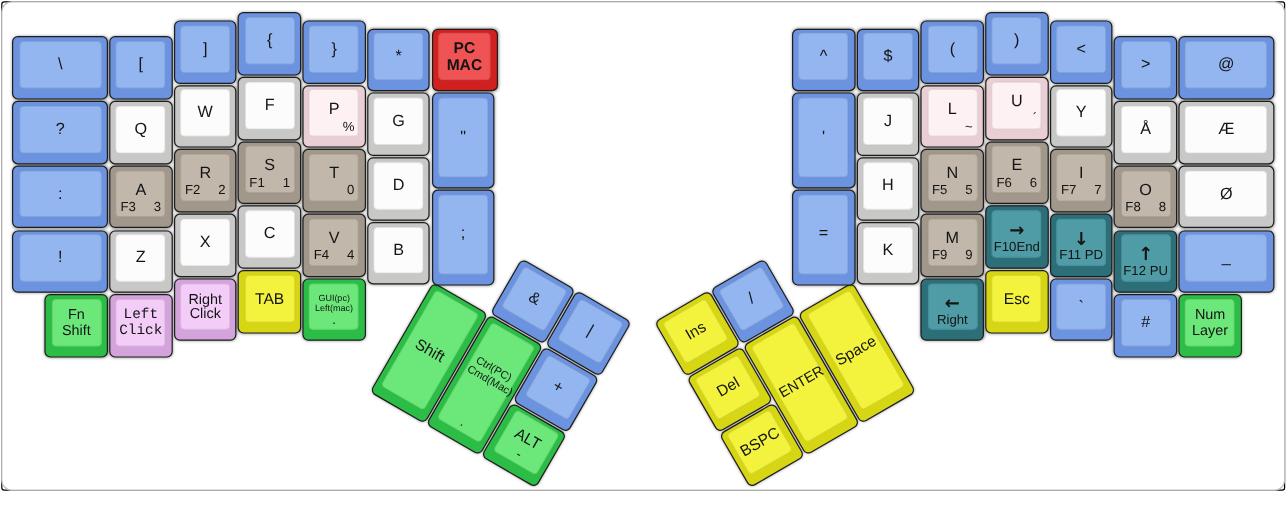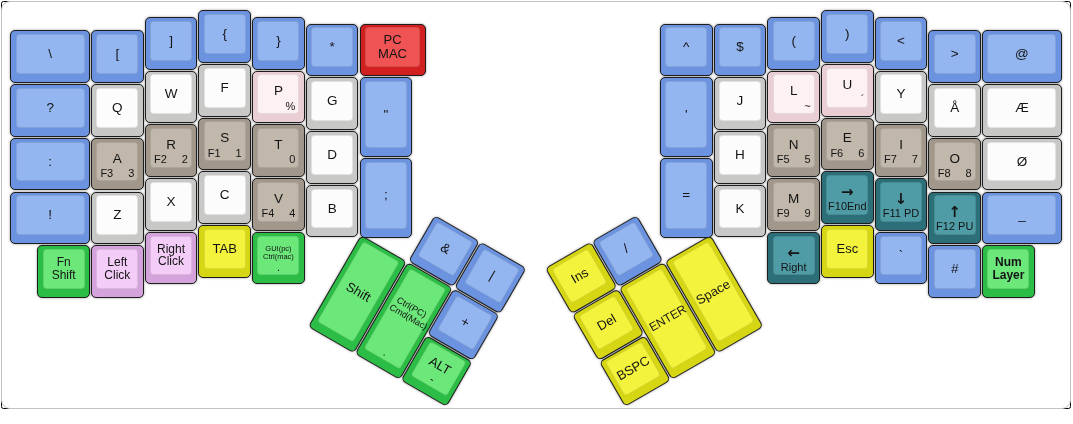--- a/index.html
+++ b/index.html
@@ -144,21 +144,21 @@
           <div class="lab bl sz-sub">F3</div>
           <div class="lab br sz-sub">3</div>
         </div>
       </div>
       <div class="key" style="left: 91px; top: 191.5px; width: 52.7px; height: 52.7px; background: rgb(200, 200, 198);">
         <div class="cap" style="background: rgb(252, 252, 252);">
           <div class="lab center sz-g">Z</div>
         </div>
       </div>
       <div class="key" style="left: 91px; top: 245.2px; width: 52.7px; height: 52.7px; background: rgb(212, 163, 220);">
-        <div class="cap" style="background: rgb(243, 205, 248);">
+        <div class="cap" style="background: rgb(243, 205, 248); font-family: Liberation Mono, monospace;">
           <div class="lab center sz-sm">Left
 Click</div>
         </div>
       </div>
       <div class="key" style="left: 144.7px; top: 17px; width: 52.7px; height: 52.7px; background: rgb(107, 147, 224);">
         <div class="cap" style="background: rgb(147, 181, 240);">
           <div class="lab center sz-g">]</div>
         </div>
       </div>
       <div class="key" style="left: 144.7px; top: 70.7px; width: 52.7px; height: 52.7px; background: rgb(200, 200, 198);">
@@ -231,21 +231,21 @@
       <div class="key" style="left: 252.1px; top: 178.1px; width: 52.7px; height: 52.7px; background: rgb(161, 152, 139);">
         <div class="cap" style="background: rgb(193, 183, 171);">
           <div class="lab center sz-g raised">V</div>
           <div class="lab bl sz-sub">F4</div>
           <div class="lab br sz-sub">4</div>
         </div>
       </div>
       <div class="key" style="left: 252.1px; top: 231.8px; width: 52.7px; height: 52.7px; background: rgb(43, 189, 69);">
         <div class="cap" style="background: rgb(108, 232, 122);">
           <div class="lab center sz-xxs raised">GUI(pc)
-Ctrl(mac)</div>
+Left(mac)</div>
           <div class="lab bc sz-sub">.</div>
         </div>
       </div>
       <div class="key" style="left: 305.8px; top: 23.7px; width: 52.7px; height: 52.7px; background: rgb(107, 147, 224);">
         <div class="cap" style="background: rgb(147, 181, 240);">
           <div class="lab center sz-g">*</div>
         </div>
       </div>
       <div class="key" style="left: 305.8px; top: 77.4px; width: 52.7px; height: 52.7px; background: rgb(200, 200, 198);">
         <div class="cap" style="background: rgb(252, 252, 252);">
@@ -255,21 +255,21 @@
       <div class="key" style="left: 305.8px; top: 131.1px; width: 52.7px; height: 52.7px; background: rgb(200, 200, 198);">
         <div class="cap" style="background: rgb(252, 252, 252);">
           <div class="lab center sz-g">D</div>
         </div>
       </div>
       <div class="key" style="left: 305.8px; top: 184.8px; width: 52.7px; height: 52.7px; background: rgb(200, 200, 198);">
         <div class="cap" style="background: rgb(252, 252, 252);">
           <div class="lab center sz-g">B</div>
         </div>
       </div>
-      <div class="key" style="left: 359.5px; top: 23.7px; width: 66px; height: 52.7px; background: rgb(208, 32, 32);">
+      <div class="key" style="left: 359.5px; top: 23.7px; width: 55px; height: 52.7px; background: rgb(208, 32, 32); font-weight: bold;">
         <div class="cap" style="background: rgb(240, 83, 83);">
           <div class="lab center sz-md">PC
 MAC</div>
         </div>
       </div>
       <div class="key" style="left: 359.5px; top: 77.4px; width: 52.7px; height: 79.6px; background: rgb(107, 147, 224);">
         <div class="cap" style="background: rgb(147, 181, 240);">
           <div class="lab center sz-g">"</div>
         </div>
       </div>
@@ -443,19 +443,19 @@
         <div class="cap" style="background: rgb(252, 252, 252);">
           <div class="lab center sz-g">Ø</div>
         </div>
       </div>
       <div class="key" style="left: 982.1px; top: 191.5px; width: 79.6px; height: 52.7px; background: rgb(107, 147, 224);">
         <div class="cap" style="background: rgb(147, 181, 240);">
           <div class="lab center sz-g">_</div>
         </div>
       </div>
       <div class="key" style="left: 982.1px; top: 245.2px; width: 52.7px; height: 52.7px; background: rgb(43, 189, 69);">
-        <div class="cap" style="background: rgb(108, 232, 122); font-weight: bold;">
+        <div class="cap" style="background: rgb(108, 232, 122);">
           <div class="lab center sz-sm">Num
 Layer</div>
         </div>
       </div>
     </div>
 </div>
 
 </body></html>

